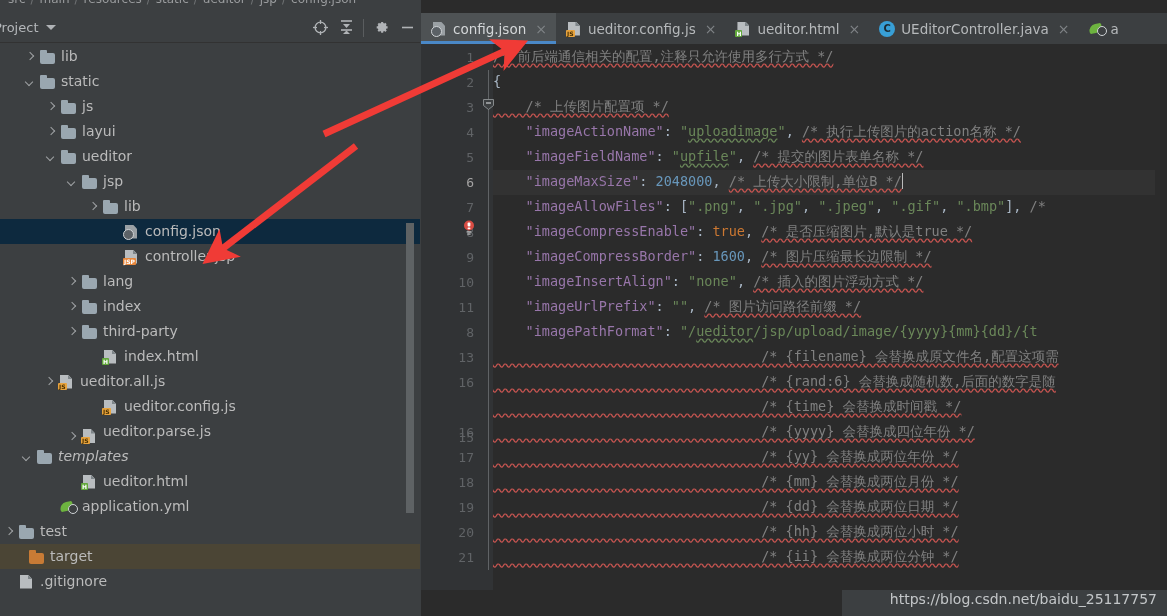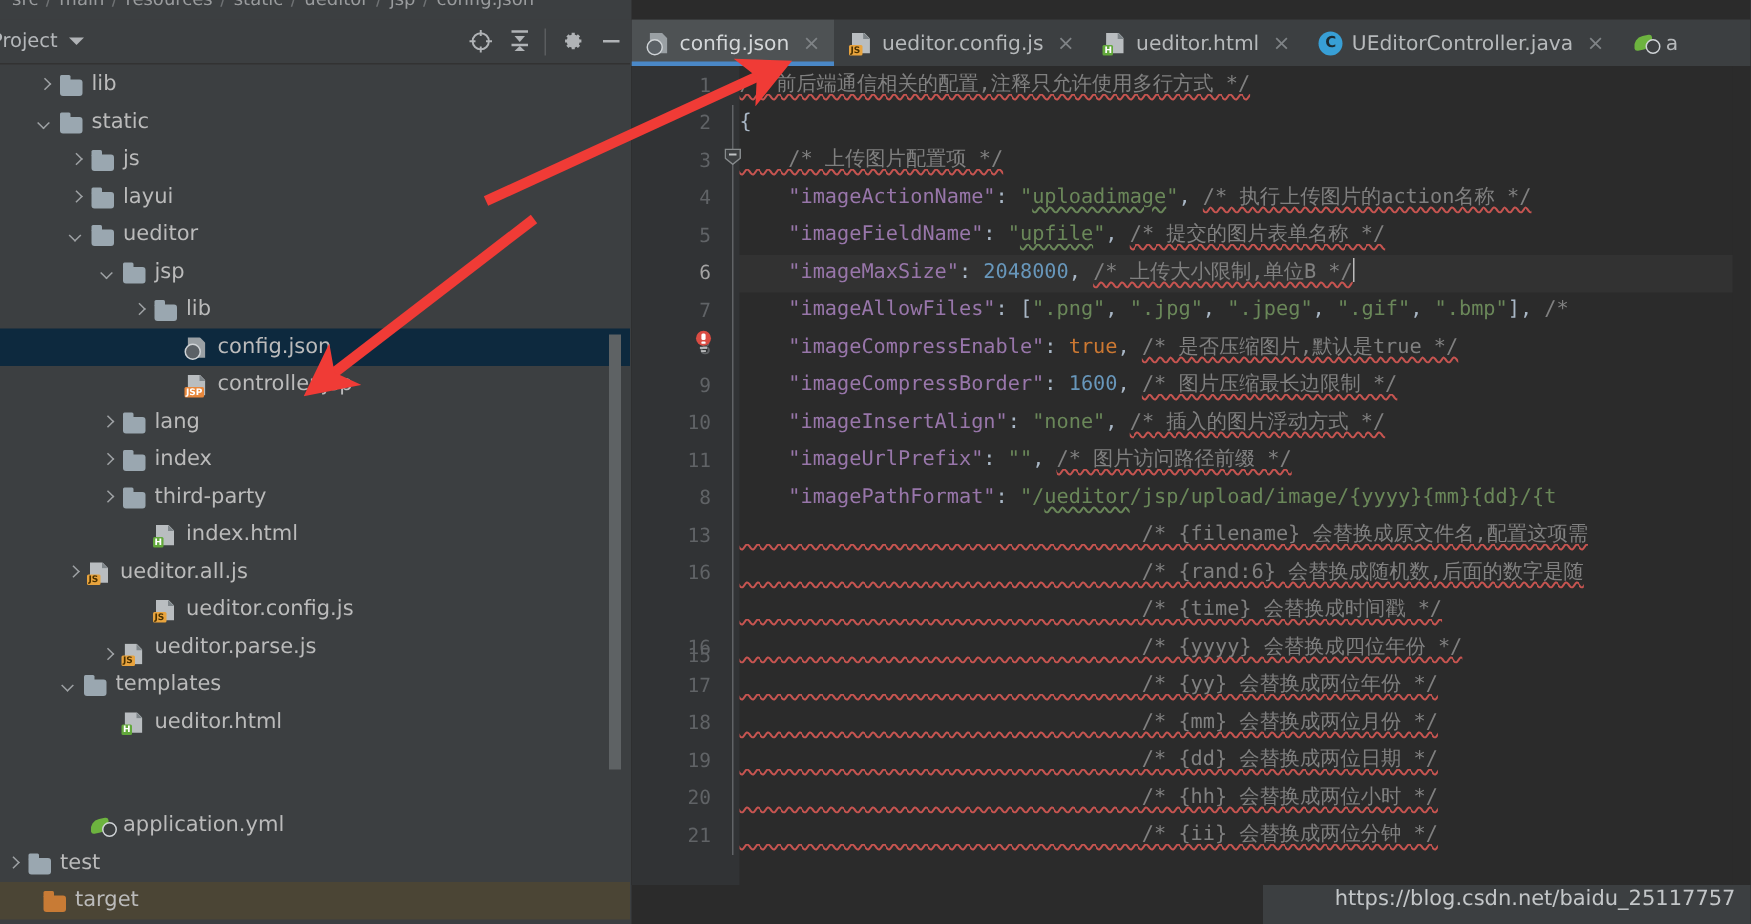--- a/index.html
+++ b/index.html
@@ -375,33 +375,33 @@
           </span>
           <span class="tlabel">ueditor.config.js</span>
         </div>
         <div class="trow" style="padding-left: 65px; align-items: flex-end;">
           <span class="twisty right"></span>
           <span class="ticon ic-file">
             <span class="badge js">JS</span>
           </span>
           <span class="tlabel">ueditor.parse.js</span>
         </div>
-        <div class="trow" style="padding-left: 39px;">
+        <div class="trow" style="padding-left: 20px; font-style: italic;">
           <span class="twisty down"></span>
           <span class="ticon ic-folder"></span>
           <span class="tlabel">templates</span>
         </div>
         <div class="trow" style="padding-left: 65px;">
           <span class="twisty"></span>
           <span class="ticon ic-file">
             <span class="badge h">H</span>
           </span>
           <span class="tlabel">ueditor.html</span>
         </div>
-        <div class="trow" style="padding-left: 44px; margin-top: 44px;">
+        <div class="trow" style="padding-left: 44px;">
           <span class="twisty"></span>
           <span class="ticon ic-yml"></span>
           <span class="tlabel">application.yml</span>
         </div>
         <div class="trow" style="padding-left: 2px;">
           <span class="twisty right"></span>
           <span class="ticon ic-folder"></span>
           <span class="tlabel">test</span>
         </div>
         <div class="trow target-row" style="padding-left: 12px;">

